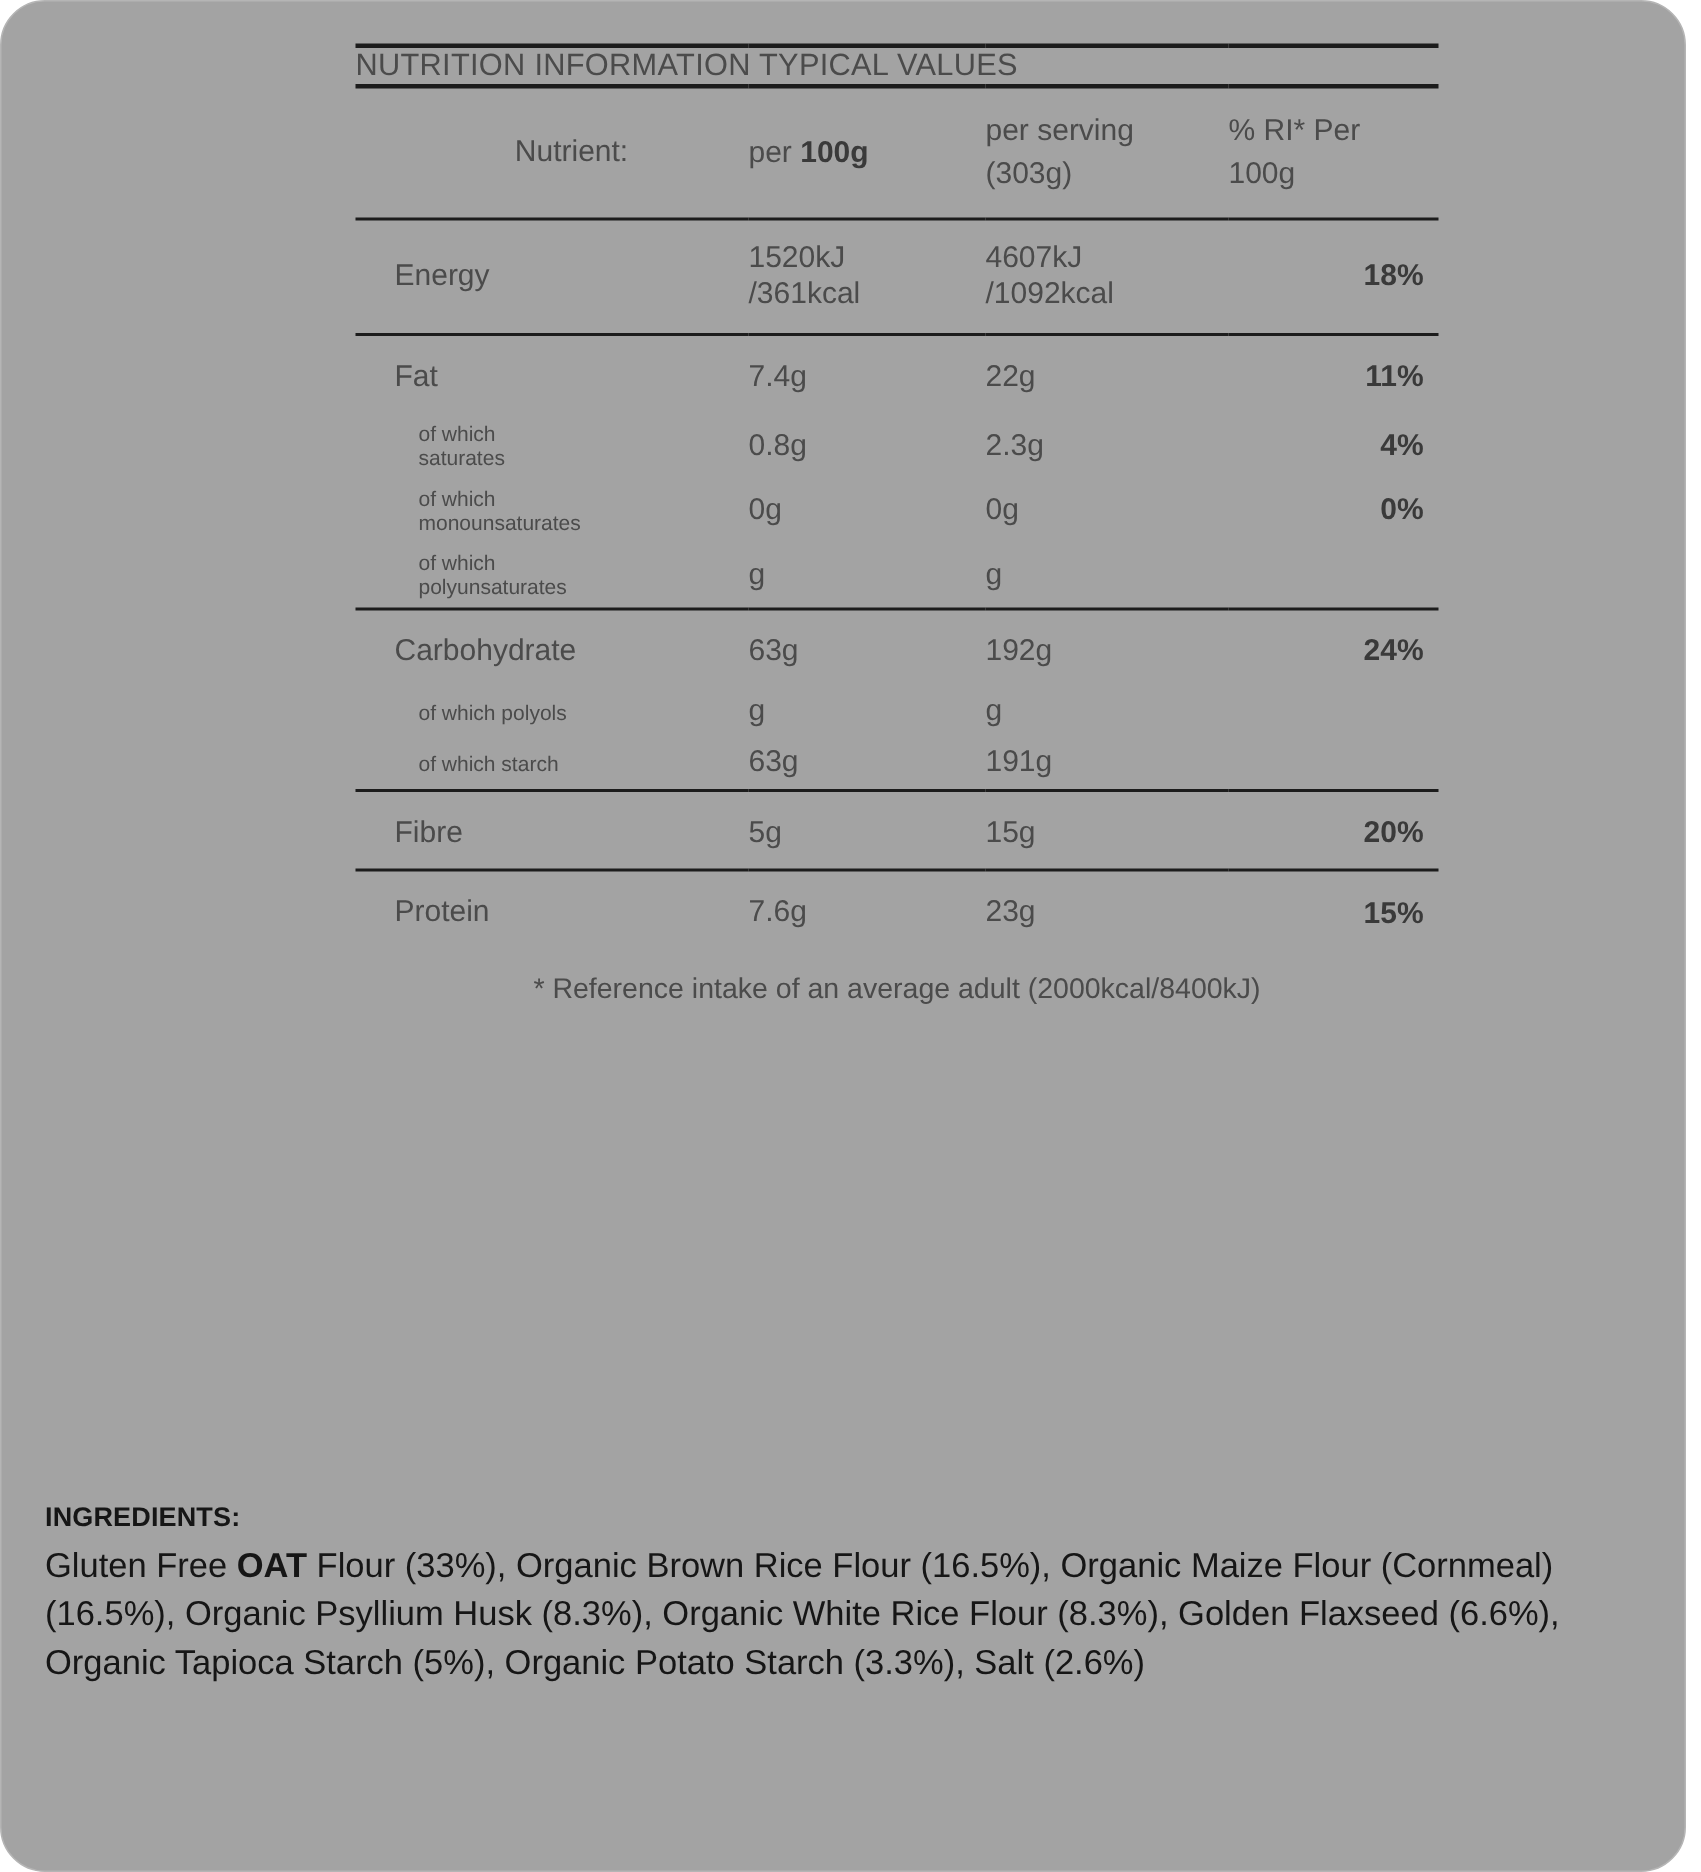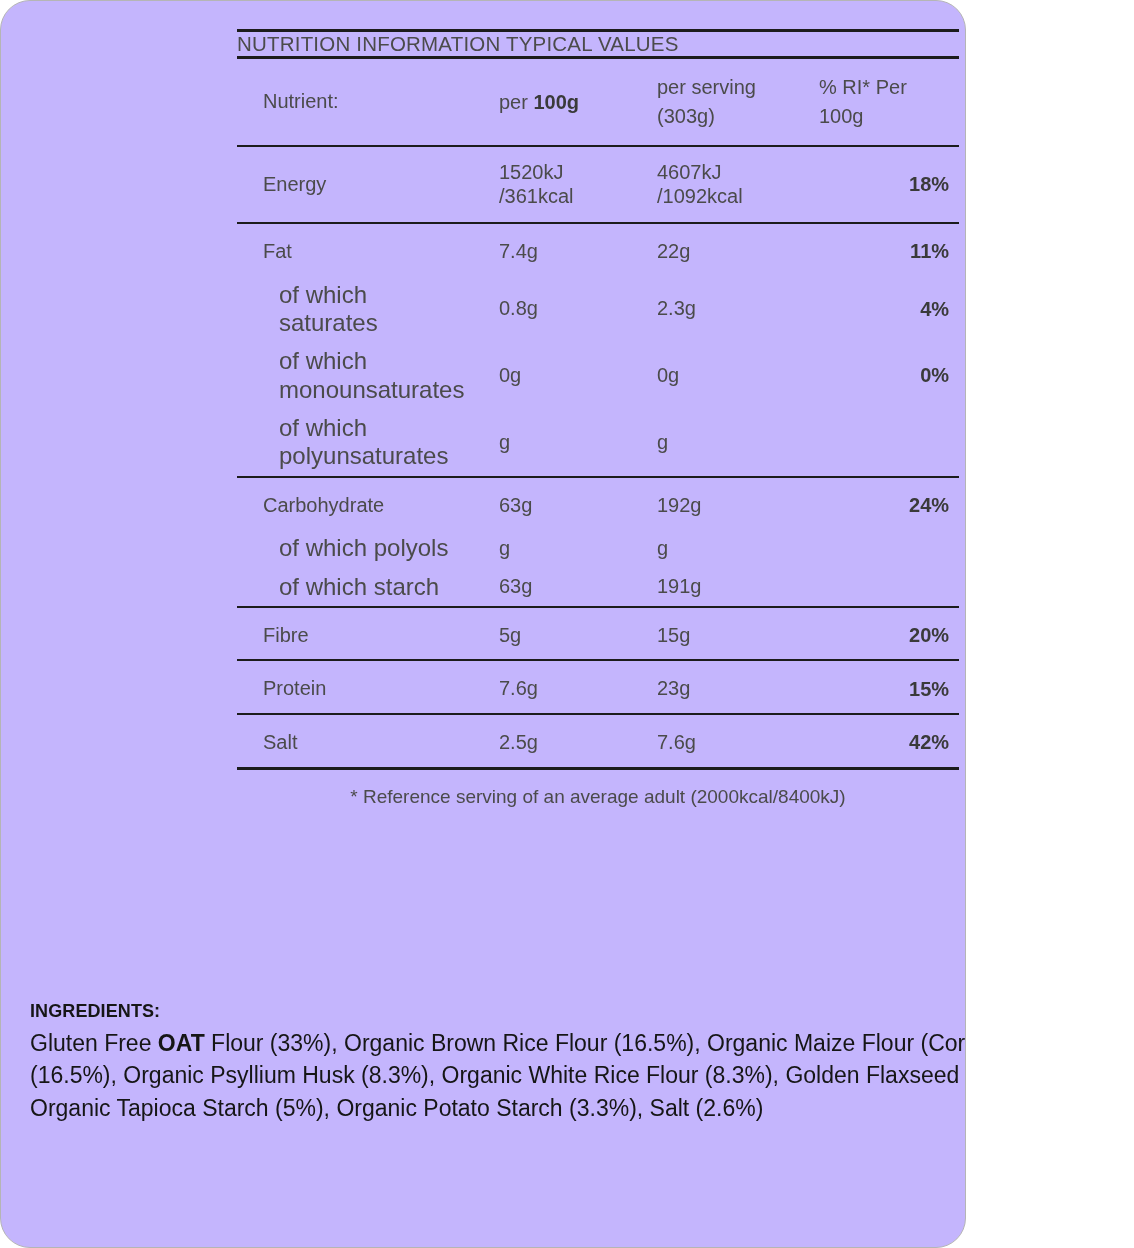--- a/index.html
+++ b/index.html
@@ -10,24 +10,24 @@
   body {
     width: 1134px;
     height: 1248px;
     font-family: "Liberation Sans", "DejaVu Sans", sans-serif;
     overflow: hidden;
   }
 
   
   #card {
     position: relative;
-    width: 966px;
+    width: 1124px;
     height: 1248px;
     box-sizing: border-box;
-    background: #c4b5fd;
+    background: #a3a3a3;
     border-radius: 30px;
     border: 1px solid #b5b5b5;
     overflow: hidden;
     text-decoration: underline;
   }
 
   
   .nutri-wrap {
     position: absolute;
     left: 236px;
@@ -68,32 +68,32 @@
   tr.rule-top-thin > td { border-top: 2px solid #1c1c1c; }
   tr.rule-bottom > td { border-bottom: 3px solid #1c1c1c; }
 
   
   .hdr td {
     font-size: 20px;
     color: #4b4b4b;
     padding: 14px 0 14px 0;
     line-height: 1.45;
   }
-  .hdr .name-cell { padding-left: 26px; }
+  .hdr .name-cell { padding-left: 26px; text-align: center; }
   .hdr b { font-weight: 700; color: #3a3a3a; }
 
   
   .nutri td.name-cell {
     font-size: 20px;
     padding-left: 26px;
     line-height: 1.18;
   }
   .nutri td.name-cell.sub {
     padding-left: 42px;
-    font-size: 24px;
+    font-size: 14px;
   }
   .nutri td.val {
     font-size: 20px;
     line-height: 1.18;
   }
   .nutri td.ri {
     font-size: 20px;
     font-weight: 700;
     text-align: right;
     color: #3a3a3a;
@@ -226,31 +226,25 @@
           <td class="ri">20%</td>
         </tr>
 
         <tr class="row-major rule-top-thin">
           <td class="name-cell multi">Protein</td>
           <td class="val multi">7.6g</td>
           <td class="val multi">23g</td>
           <td class="ri">15%</td>
         </tr>
 
-        <tr class="row-major rule-top-thin rule-bottom">
-          <td class="name-cell multi">Salt</td>
-          <td class="val multi">2.5g</td>
-          <td class="val multi">7.6g</td>
-          <td class="ri">42%</td>
-        </tr>
 
       </tbody>
     </table>
 
-    <div class="footnote">* Reference serving of an average adult (2000kcal/8400kJ)</div>
+    <div class="footnote">* Reference intake of an average adult (2000kcal/8400kJ)</div>
   </div>
 
   <div class="ingredients">
     <div class="ing-heading">INGREDIENTS:</div>
     <div class="ing-body"><span>Gluten Free </span><b>OAT</b><span> Flour (33%), Organic Brown Rice Flour (16.5%), Organic Maize Flour (Cornmeal) (16.5%), Organic Psyllium Husk (8.3%), Organic White Rice Flour (8.3%), Golden Flaxseed (6.6%), Organic Tapioca Starch (5%), Organic Potato Starch (3.3%), Salt (2.6%)</span></div>
   </div>
 
 </div>
 
 </body></html>

